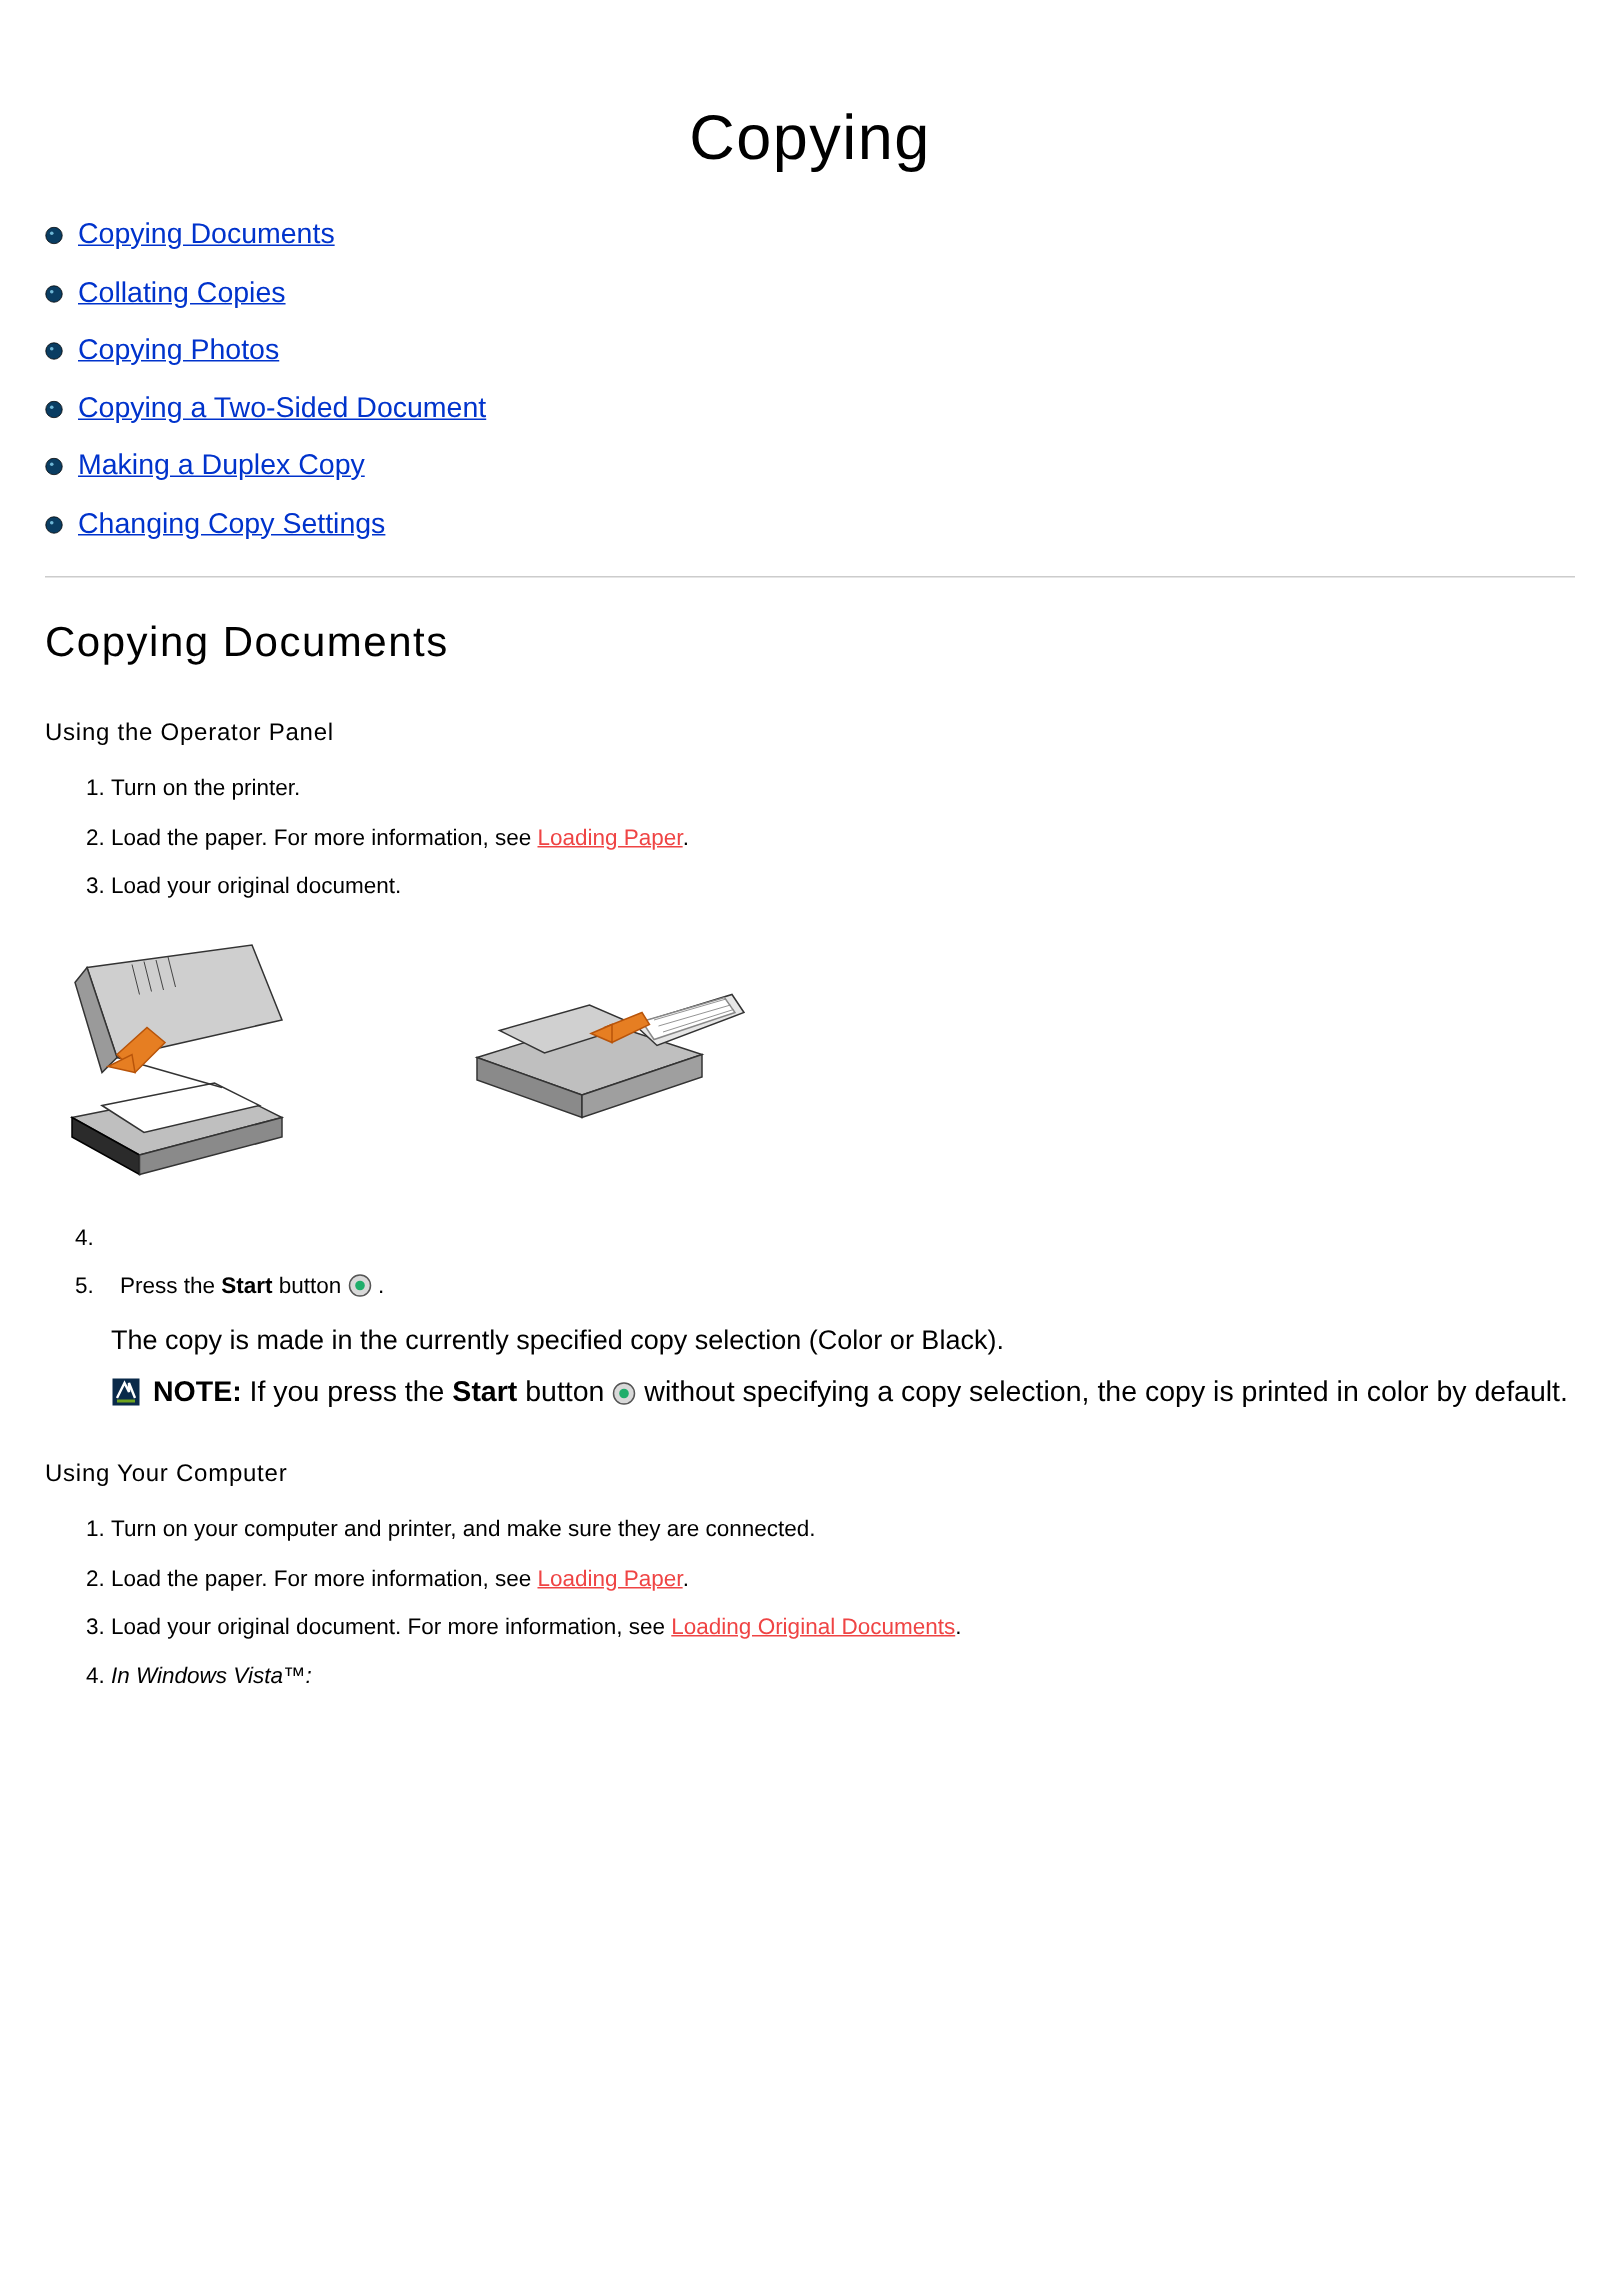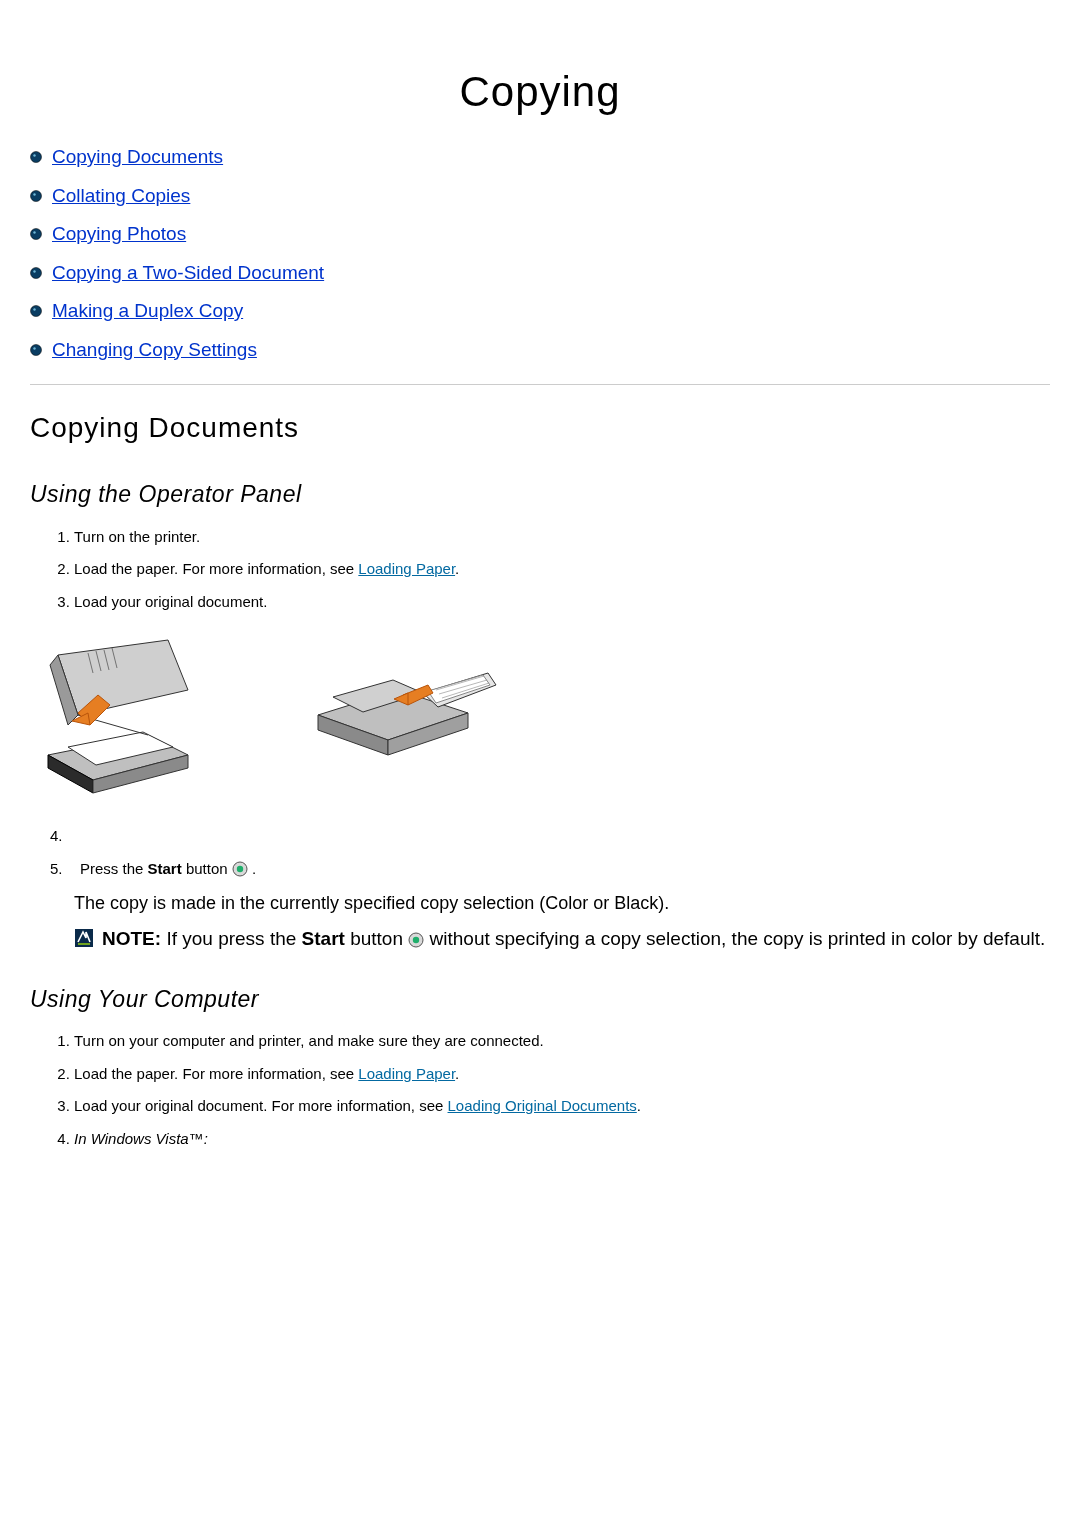--- a/index.html
+++ b/index.html
@@ -21,25 +21,24 @@
   }
   h2 {
     font-family: Verdana, Arial, sans-serif;
     font-size: 28px;
     font-weight: 400;
     letter-spacing: 1px;
     margin: 22px 0 18px 0;
   }
   h3 {
     font-family: Verdana, Arial, sans-serif;
-    font-size: 23px;
+    font-size: 16px;
     font-weight: 400;
     letter-spacing: 0.5px;
     margin: 28px 0 14px 0;
-    font-style: italic;
   }
   ul.toc {
     list-style: none;
     padding: 0;
     margin: 0 0 20px 0;
   }
   ul.toc li {
     margin: 10px 0;
     display: flex;
     align-items: center;
@@ -49,21 +48,21 @@
     width: 12px;
     height: 12px;
     flex-shrink: 0;
   }
   ul.toc a {
     color: #0033cc;
     text-decoration: underline;
     font-size: 19px;
   }
   a.inline-link {
-    color: #0369a1;
+    color: #ef4444;
     text-decoration: underline;
   }
   hr {
     border: none;
     border-top: 1px solid #ccc;
     margin: 18px 0 12px 0;
   }
   ol {
     padding-left: 44px;
     margin: 8px 0;

